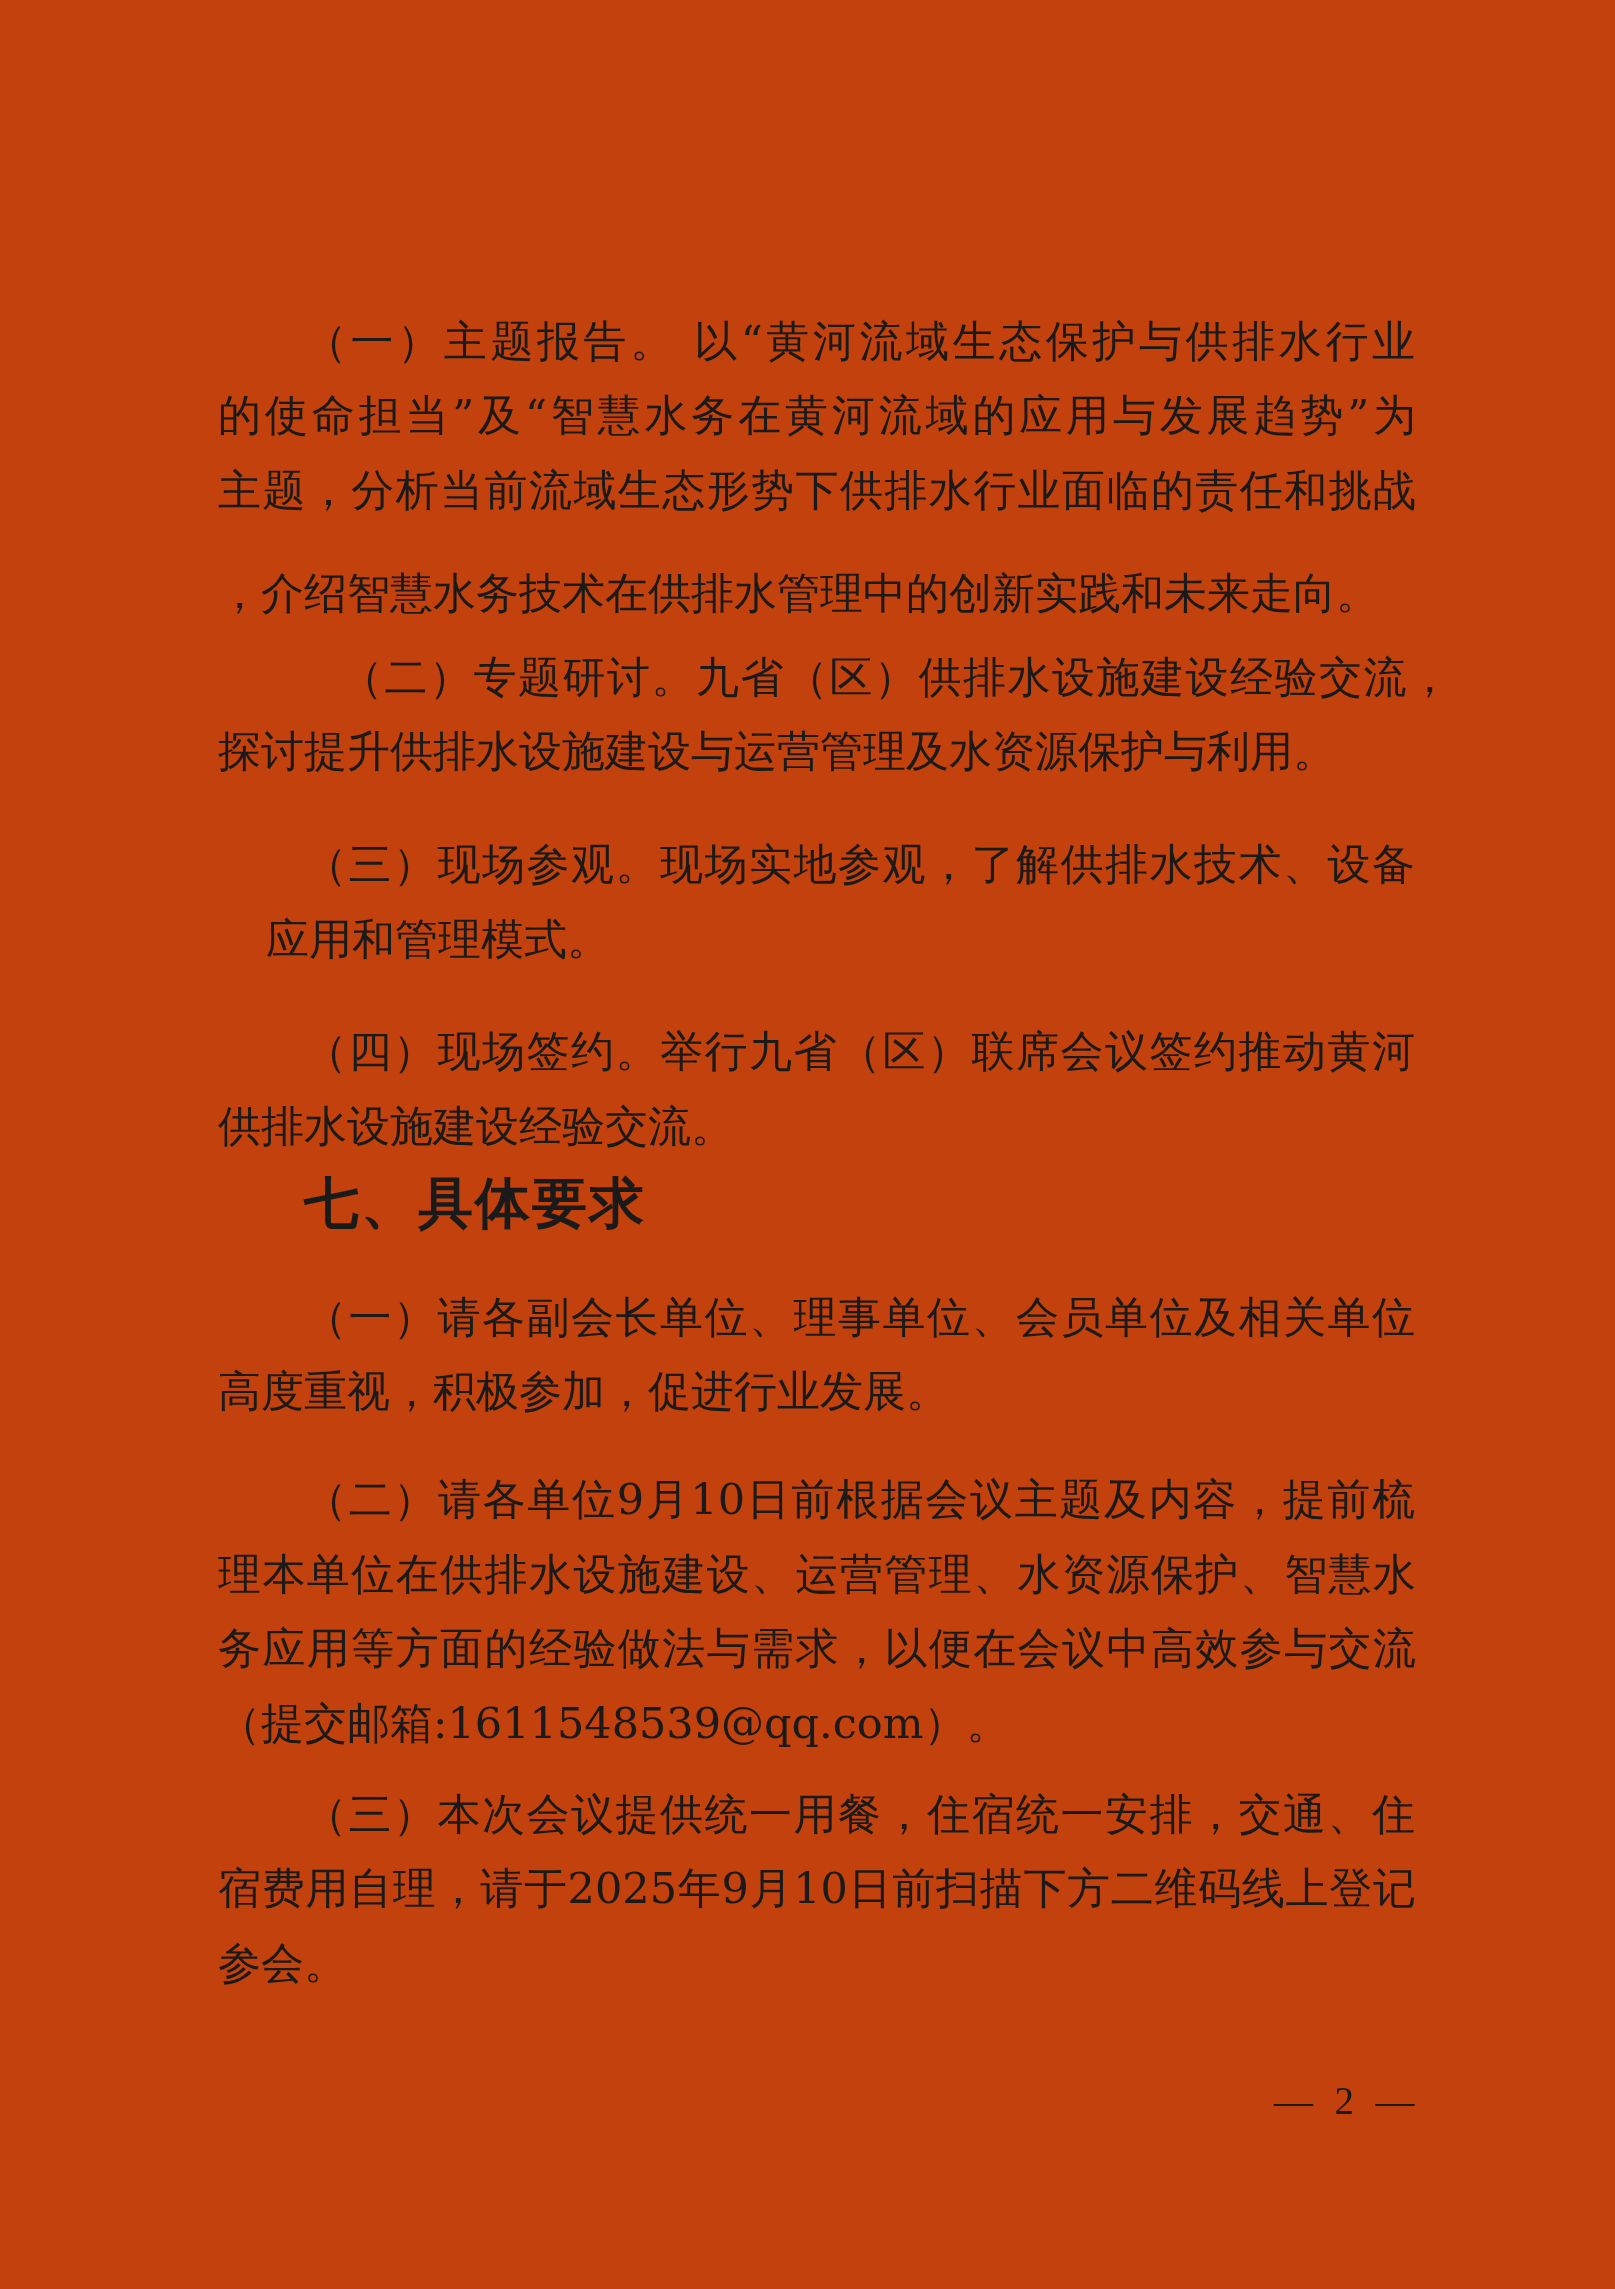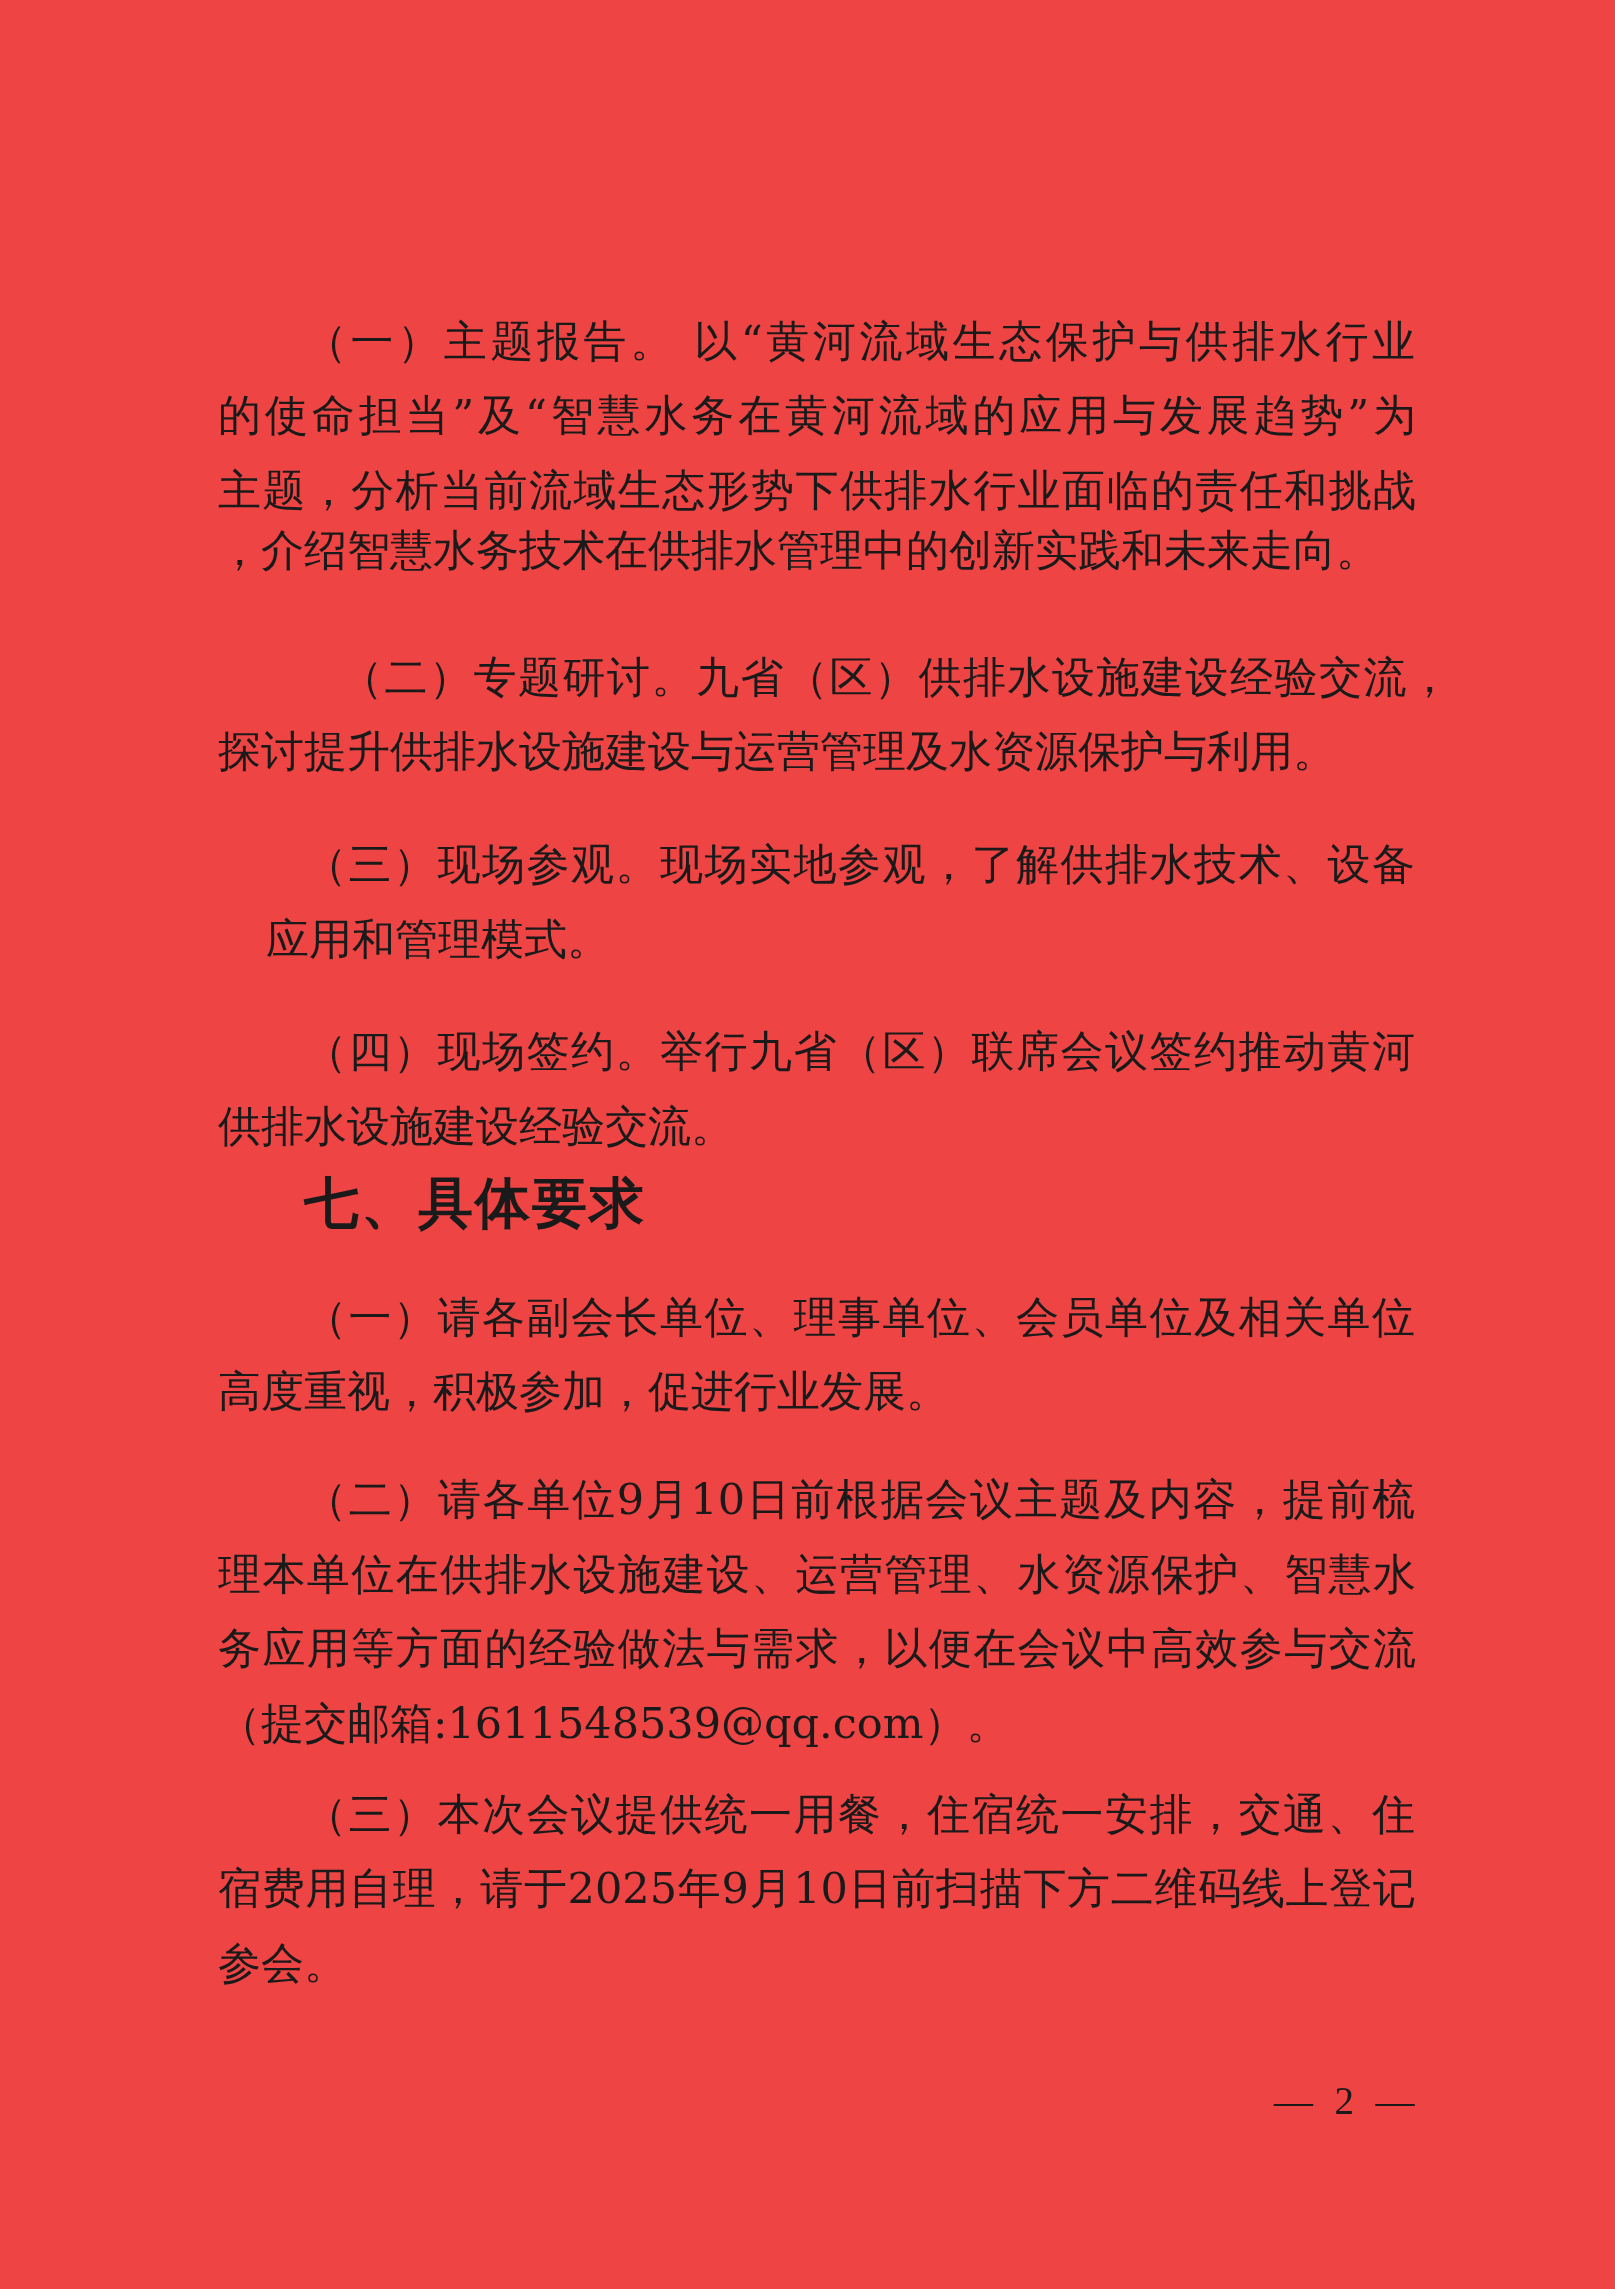--- a/index.html
+++ b/index.html
@@ -12,21 +12,21 @@
       height: 2290px;
       position: relative;
       overflow: hidden;
       font-family: "DejaVu Serif", "Liberation Serif", serif;
       color: #1a1a1a;
     }
     .page {
       position: absolute;
       left: 0; top: 0;
       width: 1615px; height: 2290px;
-      background: #ef4444;
+      background: #c2410c;
     }
     .line {
       position: absolute;
       left: 218px;
       width: 1198px;
       font-size: 43px;
       line-height: 55px;
       height: 55px;
       white-space: nowrap;
       text-align: justify;
@@ -63,21 +63,21 @@
   </style>
 </head>
 <body>
 
 <div class="page">
 
   <div>
     <div class="line indent" style="top:314px;">（一）主题报告。 以“黄河流域生态保护与供排水行业</div>
     <div class="line" style="top:388px;">的使命担当”及“智慧水务在黄河流域的应用与发展趋势”为</div>
     <div class="line" style="top:463px;">主题，分析当前流域生态形势下供排水行业面临的责任和挑战</div>
-    <div class="line last" style="top:523px;">，介绍智慧水务技术在供排水管理中的创新实践和未来走向。</div>
+    <div class="line last" style="top:566px;">，介绍智慧水务技术在供排水管理中的创新实践和未来走向。</div>
   </div>
 
   <div>
     <div class="line indent" style="top:650px;margin-left:36px;">（二）专题研讨。九省（区）供排水设施建设经验交流，</div>
     <div class="line last" style="top:724px;">探讨提升供排水设施建设与运营管理及水资源保护与利用。</div>
   </div>
 
   <div>
     <div class="line indent" style="top:837px;">（三）现场参观。现场实地参观，了解供排水技术、设备</div>
     <div class="line last" style="top:912px;margin-left:48px;">应用和管理模式。</div>

